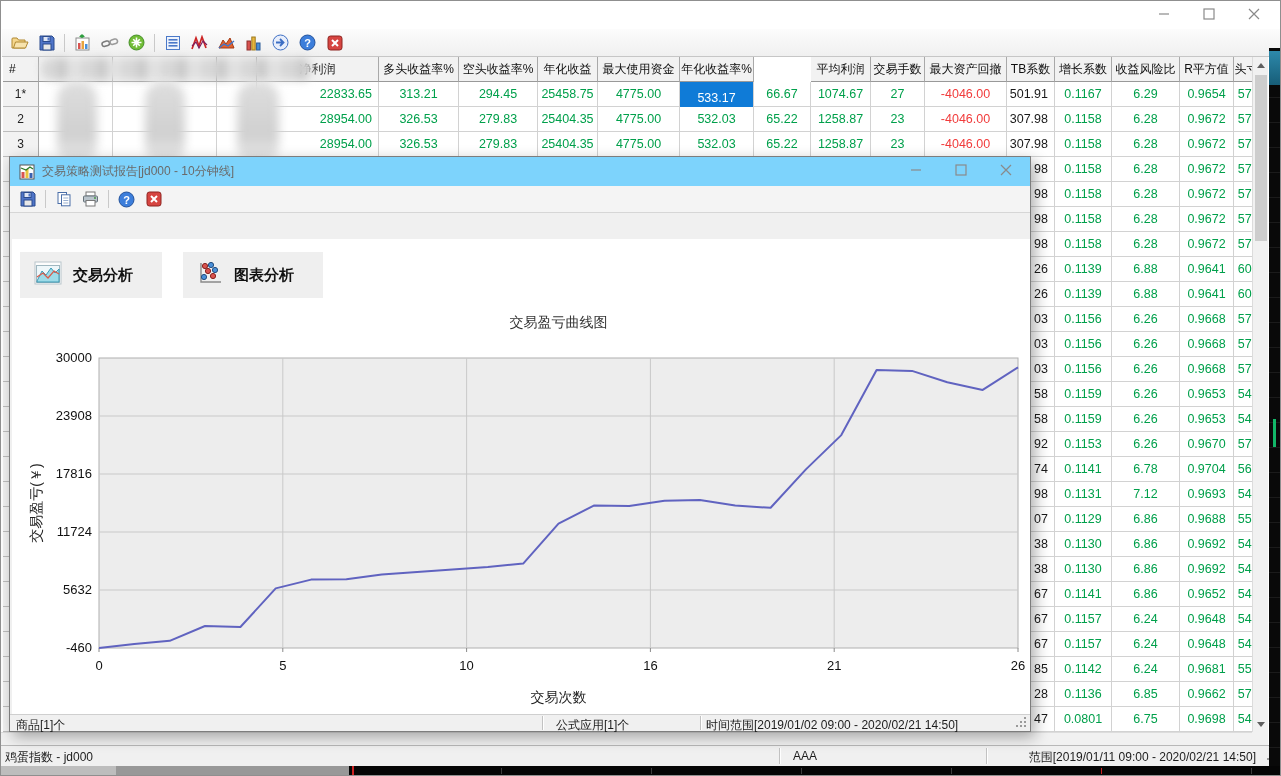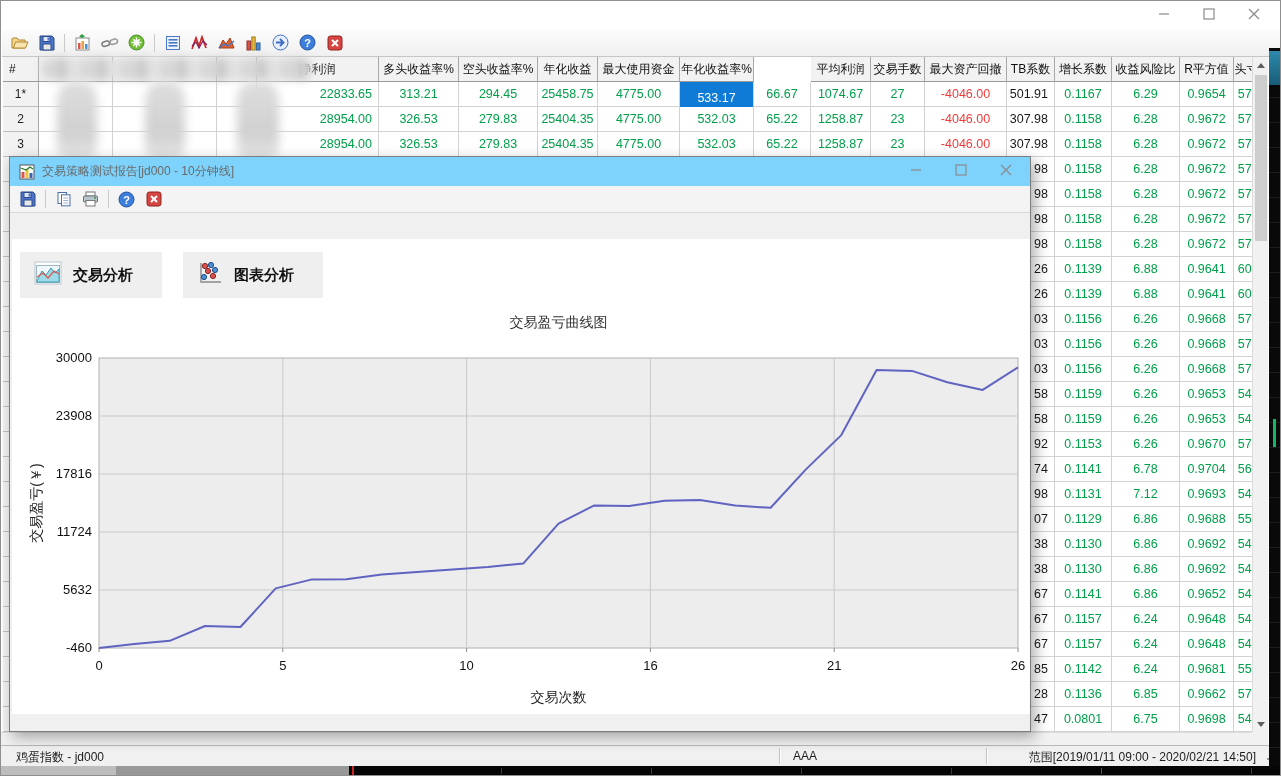--- a/index.html
+++ b/index.html
@@ -751,21 +751,21 @@
       <div class="btick" style="left:152px;"></div>
       <div class="btick" style="left:302px;"></div>
       <div class="btick" style="left:452px;"></div>
       <div class="btick" style="left:602px;"></div>
       <div class="btick red" style="left:752px;"></div>
       <div class="btick" style="left:902px;"></div>
     </div>
   </div>
 
   <div class="mstatus">
-    <span style="left:15px;">鸡蛋指数 - jd000</span>
+    <span style="left:4px;">鸡蛋指数 - jd000</span>
     <div class="sdiv" style="left:778px;"></div>
     <span style="left:792px;">AAA</span>
     <div class="sdiv" style="left:985px;"></div>
     <span style="right:26px;">范围[2019/01/11 09:00 - 2020/02/21 14:50]</span>
     <span class="grip" style="right:3px;top:4px;" id="main-grip"><svg width="12" height="12" viewBox="0 0 12 12">
           <g fill="#9a9a9a">
             <rect x="8" y="8" width="2" height="2"></rect>
             <rect x="8" y="4" width="2" height="2"></rect>
             <rect x="4" y="8" width="2" height="2"></rect>
             <rect x="8" y="0" width="2" height="2"></rect>
@@ -894,14 +894,31 @@
         <text x="824.2" y="513" text-anchor="middle" font-size="13" fill="#111">21</text>
         <text x="82" y="437" text-anchor="end" font-size="13" fill="#111">5632</text>
         <line x1="1008" y1="491" x2="1008" y2="495" stroke="#8a8a8a"></line>
         <text x="1008" y="513" text-anchor="middle" font-size="13" fill="#111">26</text>
         <text x="82" y="495" text-anchor="end" font-size="13" fill="#111">-460</text>
         <polyline points="89.0,491.0 124.3,487.1 159.7,483.8 195.0,469.0 230.4,470.0 265.7,431.4 301.1,422.6 336.4,422.3 371.8,417.4 407.1,415.0 442.5,412.6 477.8,410.0 513.2,406.6 548.5,366.7 583.8,348.6 619.2,349.0 654.5,343.8 689.9,342.9 725.2,348.6 760.6,350.8 795.9,312.4 831.3,278.1 866.6,213.1 902.0,213.9 937.3,225.3 972.7,232.9 1008.0,210.4" fill="none" stroke="#6063c0" stroke-width="2" stroke-linejoin="round"></polyline>
         <text x="548.5" y="170" text-anchor="middle" font-size="14" fill="#333">交易盈亏曲线图</text>
         <text x="548.5" y="545" text-anchor="middle" font-size="14" fill="#222">交易次数</text>
         <text x="31" y="346" text-anchor="middle" font-size="14" fill="#222" transform="rotate(-90 31 346)">交易盈亏(￥)</text>
       </svg>
+    <div class="dstatus">
+      <span style="left:6px;">商品[1]个</span>
+      <div class="sdiv" style="left:532px;top:1px;height:14px;"></div>
+      <span style="left:546px;">公式应用[1]个</span>
+      <div class="sdiv" style="left:690px;top:1px;height:14px;"></div>
+      <span style="left:696px;">时间范围[2019/01/02 09:00 - 2020/02/21 14:50]</span>
+      <span class="grip" style="right:2px;top:2px;" id="dlg-grip"><svg width="12" height="12" viewBox="0 0 12 12">
+            <g fill="#9a9a9a">
+              <rect x="8" y="8" width="2" height="2"></rect>
+              <rect x="8" y="4" width="2" height="2"></rect>
+              <rect x="4" y="8" width="2" height="2"></rect>
+              <rect x="8" y="0" width="2" height="2"></rect>
+              <rect x="0" y="8" width="2" height="2"></rect>
+              <rect x="4" y="4" width="2" height="2"></rect>
+            </g>
+          </svg></span>
+    </div>
   </div>
 </div>
 
 </body></html>

